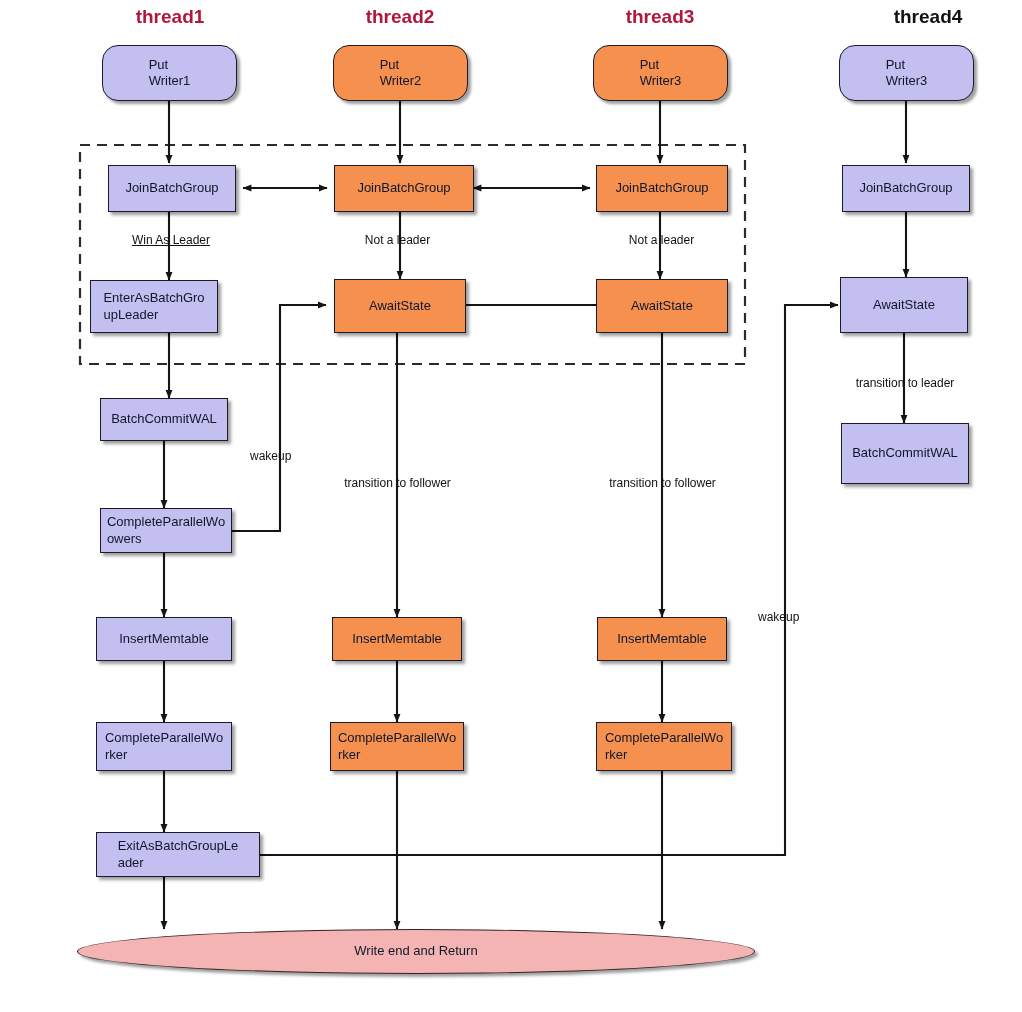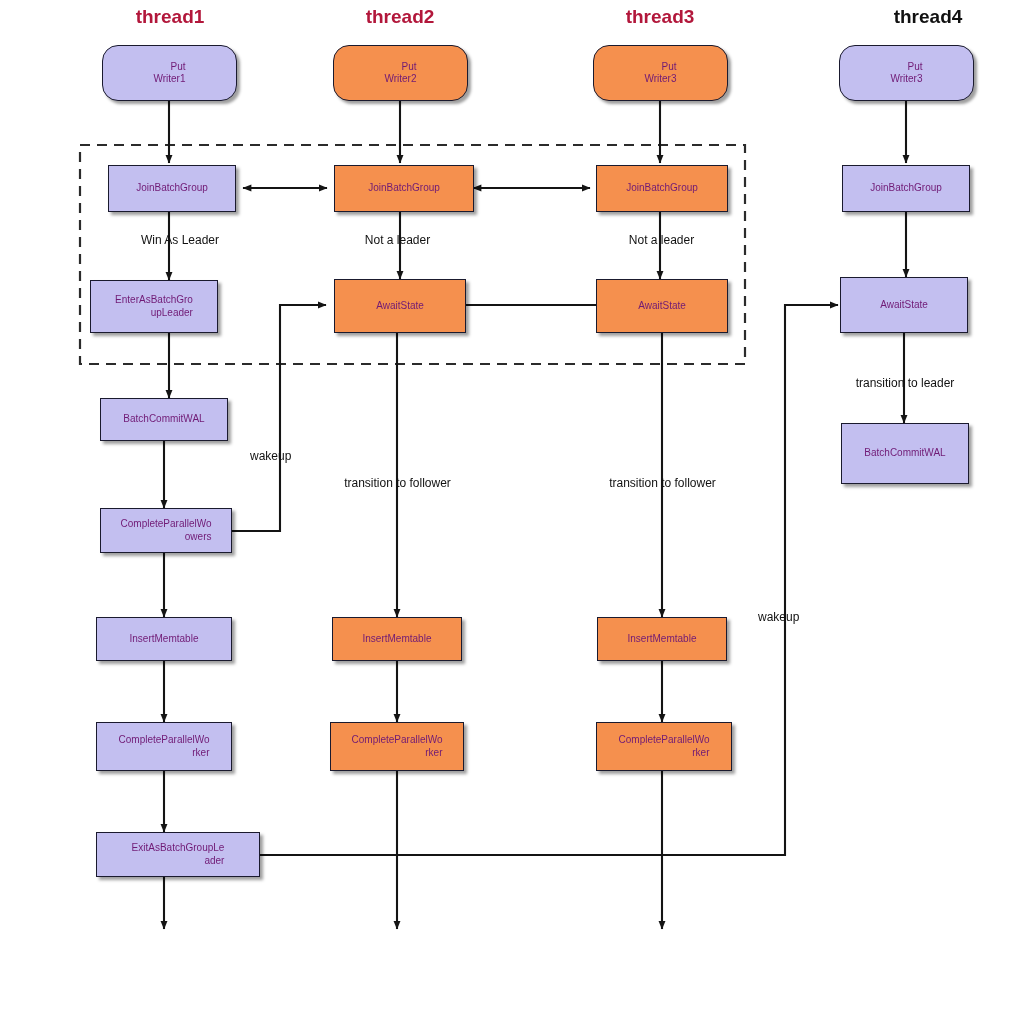--- a/index.html
+++ b/index.html
@@ -5,22 +5,22 @@
   html,body{margin:0;padding:0;background:#ffffff;}
   body{width:1022px;height:1012px;font-family:"Liberation Sans",sans-serif;}
   #stage{position:relative;width:1022px;height:1012px;overflow:hidden;background:#fff;border-radius:22px;}
   svg#wires{position:absolute;left:0;top:0;width:1022px;height:1012px;pointer-events:none;}
 
   .thead{position:absolute;font-size:19px;font-weight:700;text-align:center;white-space:nowrap;}
   .thead.red{color:#b2173b;}
   .thead.black{color:#111111;}
 
   .node{position:absolute;box-sizing:border-box;border:1.6px solid #1a1a2e;
-        display:flex;align-items:center;justify-content:center;text-align:right;
-        font-size:10px;color:#701a75;line-height:1.25;
+        display:flex;align-items:center;justify-content:center;text-align:left;
+        font-size:13px;color:#0f172a;line-height:1.25;
         box-shadow:3px 3px 3px rgba(0,0,0,0.38);}
   .node span{display:block;padding:0 4px;}
   .lav{background:#c3bff0;}
   .org{background:#f5904e;}
   .pinkcap{background:#f5b4b4;}
   .pill{border-radius:16px;}
   .oval{border-radius:50% / 50%;border:1.6px solid #3a2020;}
 
   .edgelabel{position:absolute;font-size:12px;color:#111;white-space:nowrap;text-align:center;}
 </style>
@@ -181,22 +181,25 @@
       </span>
   </div>
 
   <div class="node lav" style="left:96px;top:832px;width:164px;height:45px;">
     <span>
         <span>ExitAsBatchGroupLe</span>
         <span>ader</span>
       </span>
   </div>
 
-
-  <div class="edgelabel" style="left:110px;top:233px;width:140px;">Win As Leader</div>
+  <div class="node pinkcap oval" style="left:77px;top:929px;width:678px;height:45px;">
+    <span>Write end and Return</span>
+  </div>
+
+  <div class="edgelabel" style="left:101px;top:233px;width:140px;text-decoration:underline;">Win As Leader</div>
   <div class="edgelabel" style="left:330px;top:233px;width:135px;">Not a leader</div>
   <div class="edgelabel" style="left:594px;top:233px;width:135px;">Not a leader</div>
 
   <div class="edgelabel" style="left:835px;top:376px;width:140px;">transition to leader</div>
 
   <div class="edgelabel" style="left:250px;top:449px;width:60px;text-align:left;">wakeup</div>
   <div class="edgelabel" style="left:758px;top:610px;width:56px;text-align:left;">wakeup</div>
 
   <div class="edgelabel" style="left:325px;top:476px;width:145px;">transition to follower</div>
   <div class="edgelabel" style="left:590px;top:476px;width:145px;">transition to follower</div>

